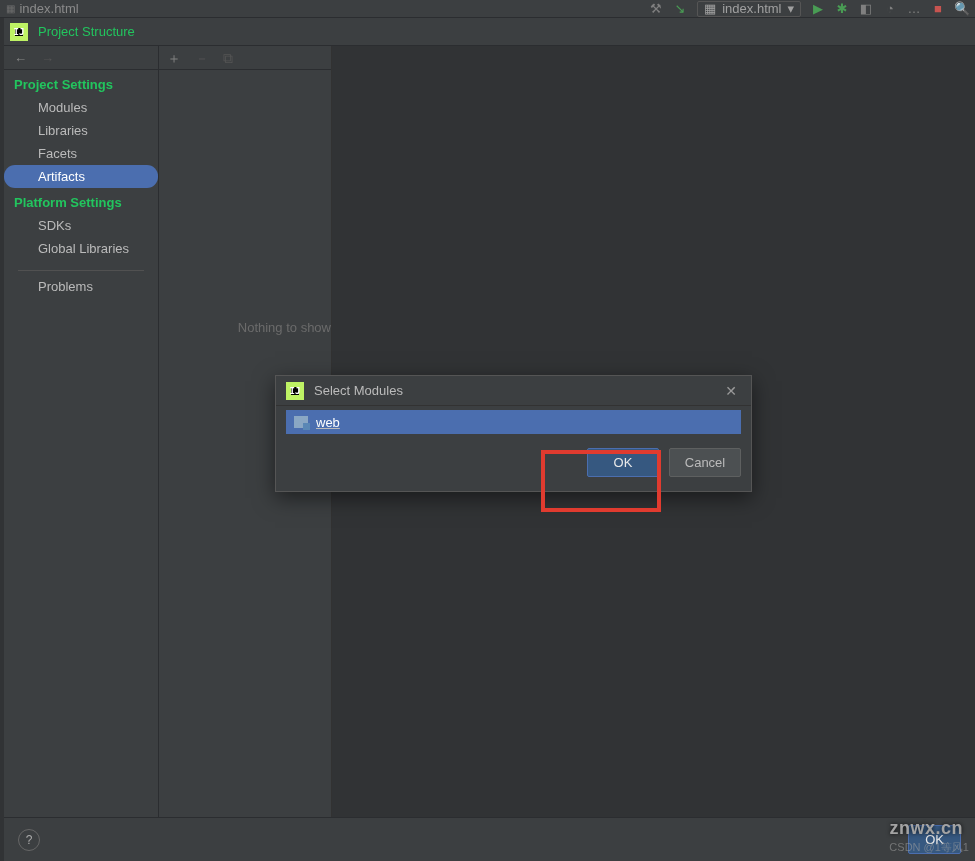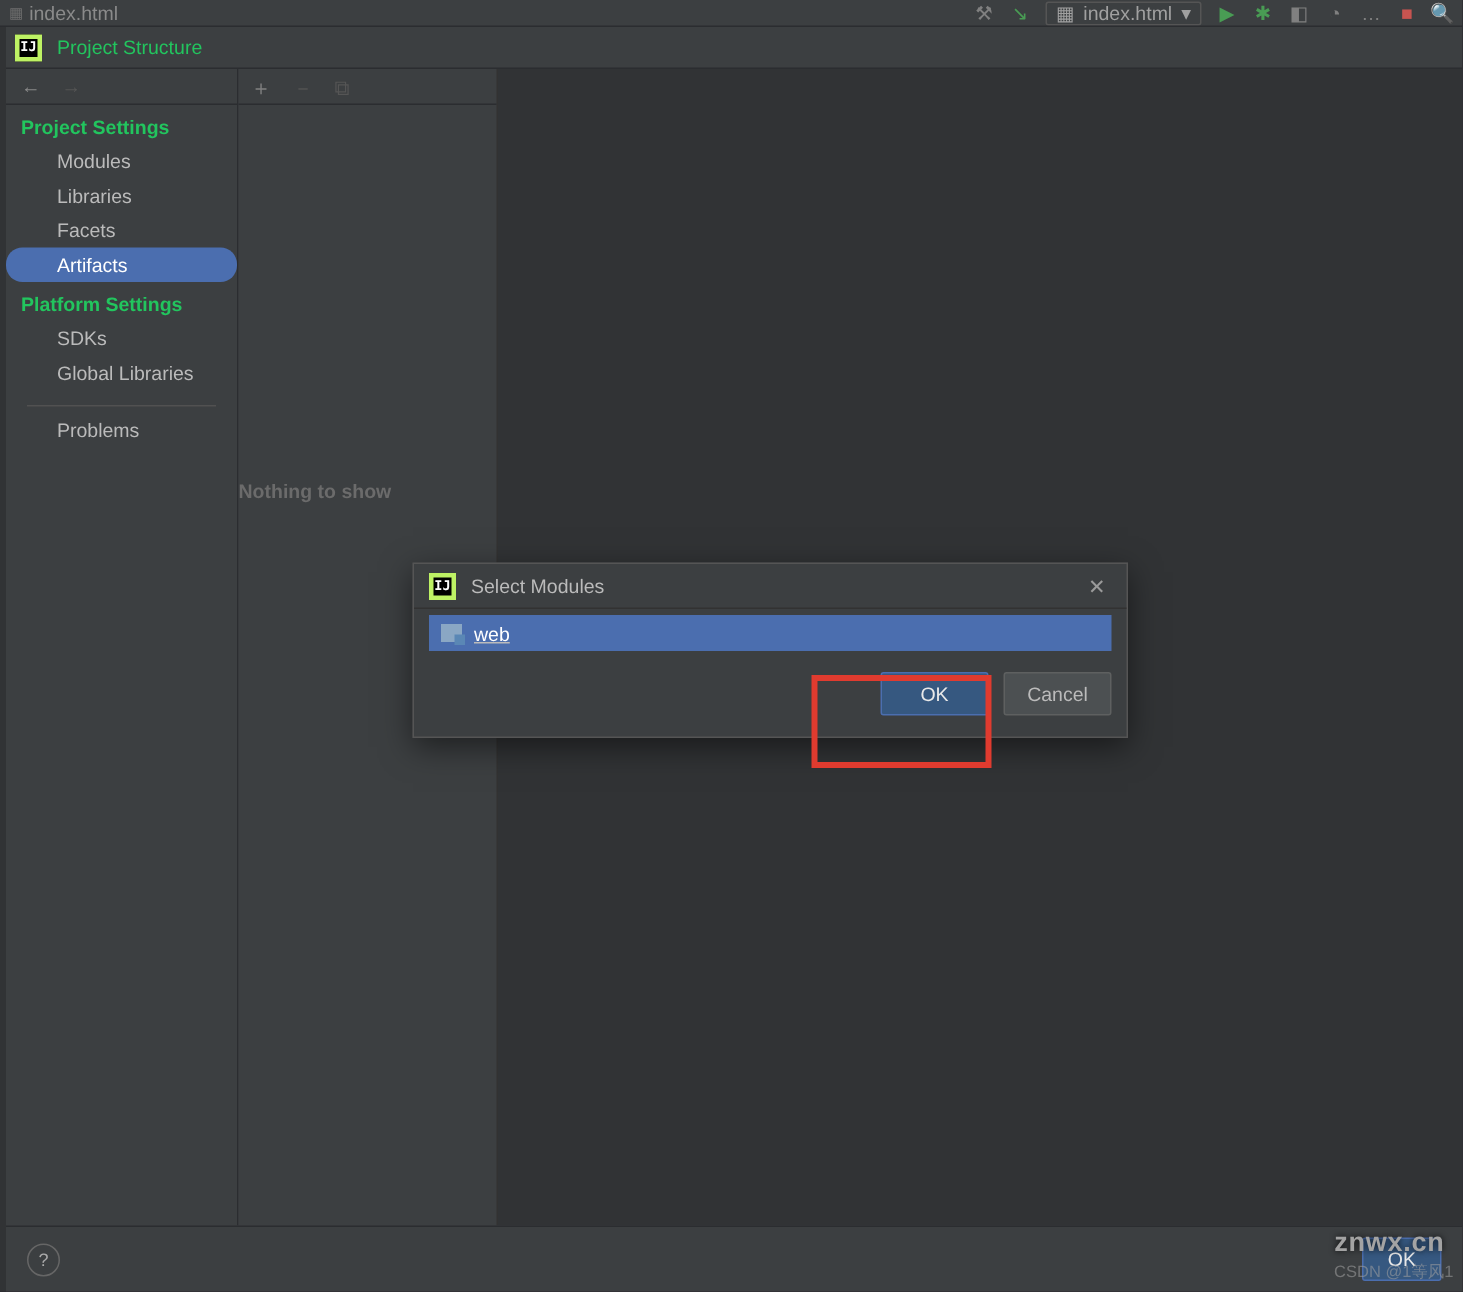--- a/index.html
+++ b/index.html
@@ -12,39 +12,39 @@
 .ide-tab-small-icon { font-size:10px; color:#6e6e6e; }
 .ide-toolbar-right { margin-left:auto; display:flex; align-items:center; gap:10px; color:#808080; }
 .ide-toolbar-right .ic { width:14px; height:14px; display:inline-flex; align-items:center; justify-content:center; }
 .ide-dropdown { border:1px solid #555; border-radius:2px; padding:0 6px; height:16px; display:flex; align-items:center; gap:6px; font-size:11px; color:#a0a0a0;}
 .green-ic { color:#499c54; }
 .bug-ic { color:#499c54; }
 .stop-ic { color:#c75450; }
 
 .ps-window { position:absolute; top:18px; left:4px; right:0; bottom:0; background:#3c3f41; display:flex; flex-direction:column; }
 .ps-titlebar { height:28px; display:flex; align-items:center; padding:0 6px; gap:10px; border-bottom:1px solid #2b2d30; }
-.ij-icon { width:18px; height:18px; background:#000; border:3px solid #bef264; display:flex; align-items:center; justify-content:center; font-size:9px; font-weight:bold; color:#fff; font-family:monospace;}
+.ij-icon { width:18px; height:18px; background:#000; border:5px solid #bef264; display:flex; align-items:center; justify-content:center; font-size:9px; font-weight:bold; color:#fff; font-family:monospace;}
 .ps-title { color:#22c55e; font-size:13px; }
 
 .ps-body { flex:1; display:flex; min-height:0; }
 .ps-sidebar { width:155px; background:#3c3f41; border-right:1px solid #2b2d30; display:flex; flex-direction:column; }
 .ps-nav { height:24px; border-bottom:1px solid #2b2d30; display:flex; align-items:center; padding:0 10px; gap:14px; }
 .ps-nav .arrow { color:#8a8a8a; font-size:13px; }
 .ps-nav .arrow.dim { color:#555; }
 
 .sb-section { padding:7px 10px 4px 10px; font-weight:bold; color:#22c55e; }
 .sb-item { padding:4px 10px 4px 34px; color:#bbbbbb; cursor:default; line-height:15px; }
 .sb-item.selected { background:#4b6eaf; color:#ffffff;border-radius:11px; }
 .sb-divider { border-top:1px solid #515151; margin:10px 14px 4px 14px; }
 
 .ps-mid { width:173px; background:#3c3f41; border-right:1px solid #323232; display:flex; flex-direction:column; }
 .ps-mid-toolbar { height:24px; border-bottom:1px solid #2b2d30; display:flex; align-items:center; padding:0 8px; gap:14px; }
 .tb-icon { color:#808080; font-size:14px; line-height:1; }
 .tb-icon.dim { color:#555; }
-.ps-mid-body { flex:1; display:flex; align-items:flex-start; justify-content:flex-start; padding-top:250px; color:#6b6b6b;font-weight:bold; }
+.ps-mid-body { flex:1; display:flex; align-items:flex-start; justify-content:flex-end; padding-top:250px; color:#6b6b6b; }
 
 .ps-main { flex:1; background:#313335; }
 
 .ps-footer { height:44px; border-top:1px solid #2b2d30; display:flex; align-items:center; padding:0 14px; gap:10px; background:#3c3f41; }
 .help-circle { width:22px; height:22px; border:1px solid #666; border-radius:50%; display:flex; align-items:center; justify-content:center; color:#aaa; font-size:12px;}
 .footer-spacer { flex:1; }
 .btn { height:29px; padding:0 16px; border:1px solid #5e6060; background:#4c5052; color:#bbbbbb; display:flex; align-items:center; justify-content:center; border-radius:2px; }
 .btn.primary { background:#365880; border-color:#4b6eaf; color:#e8e8e8; }
 
 

